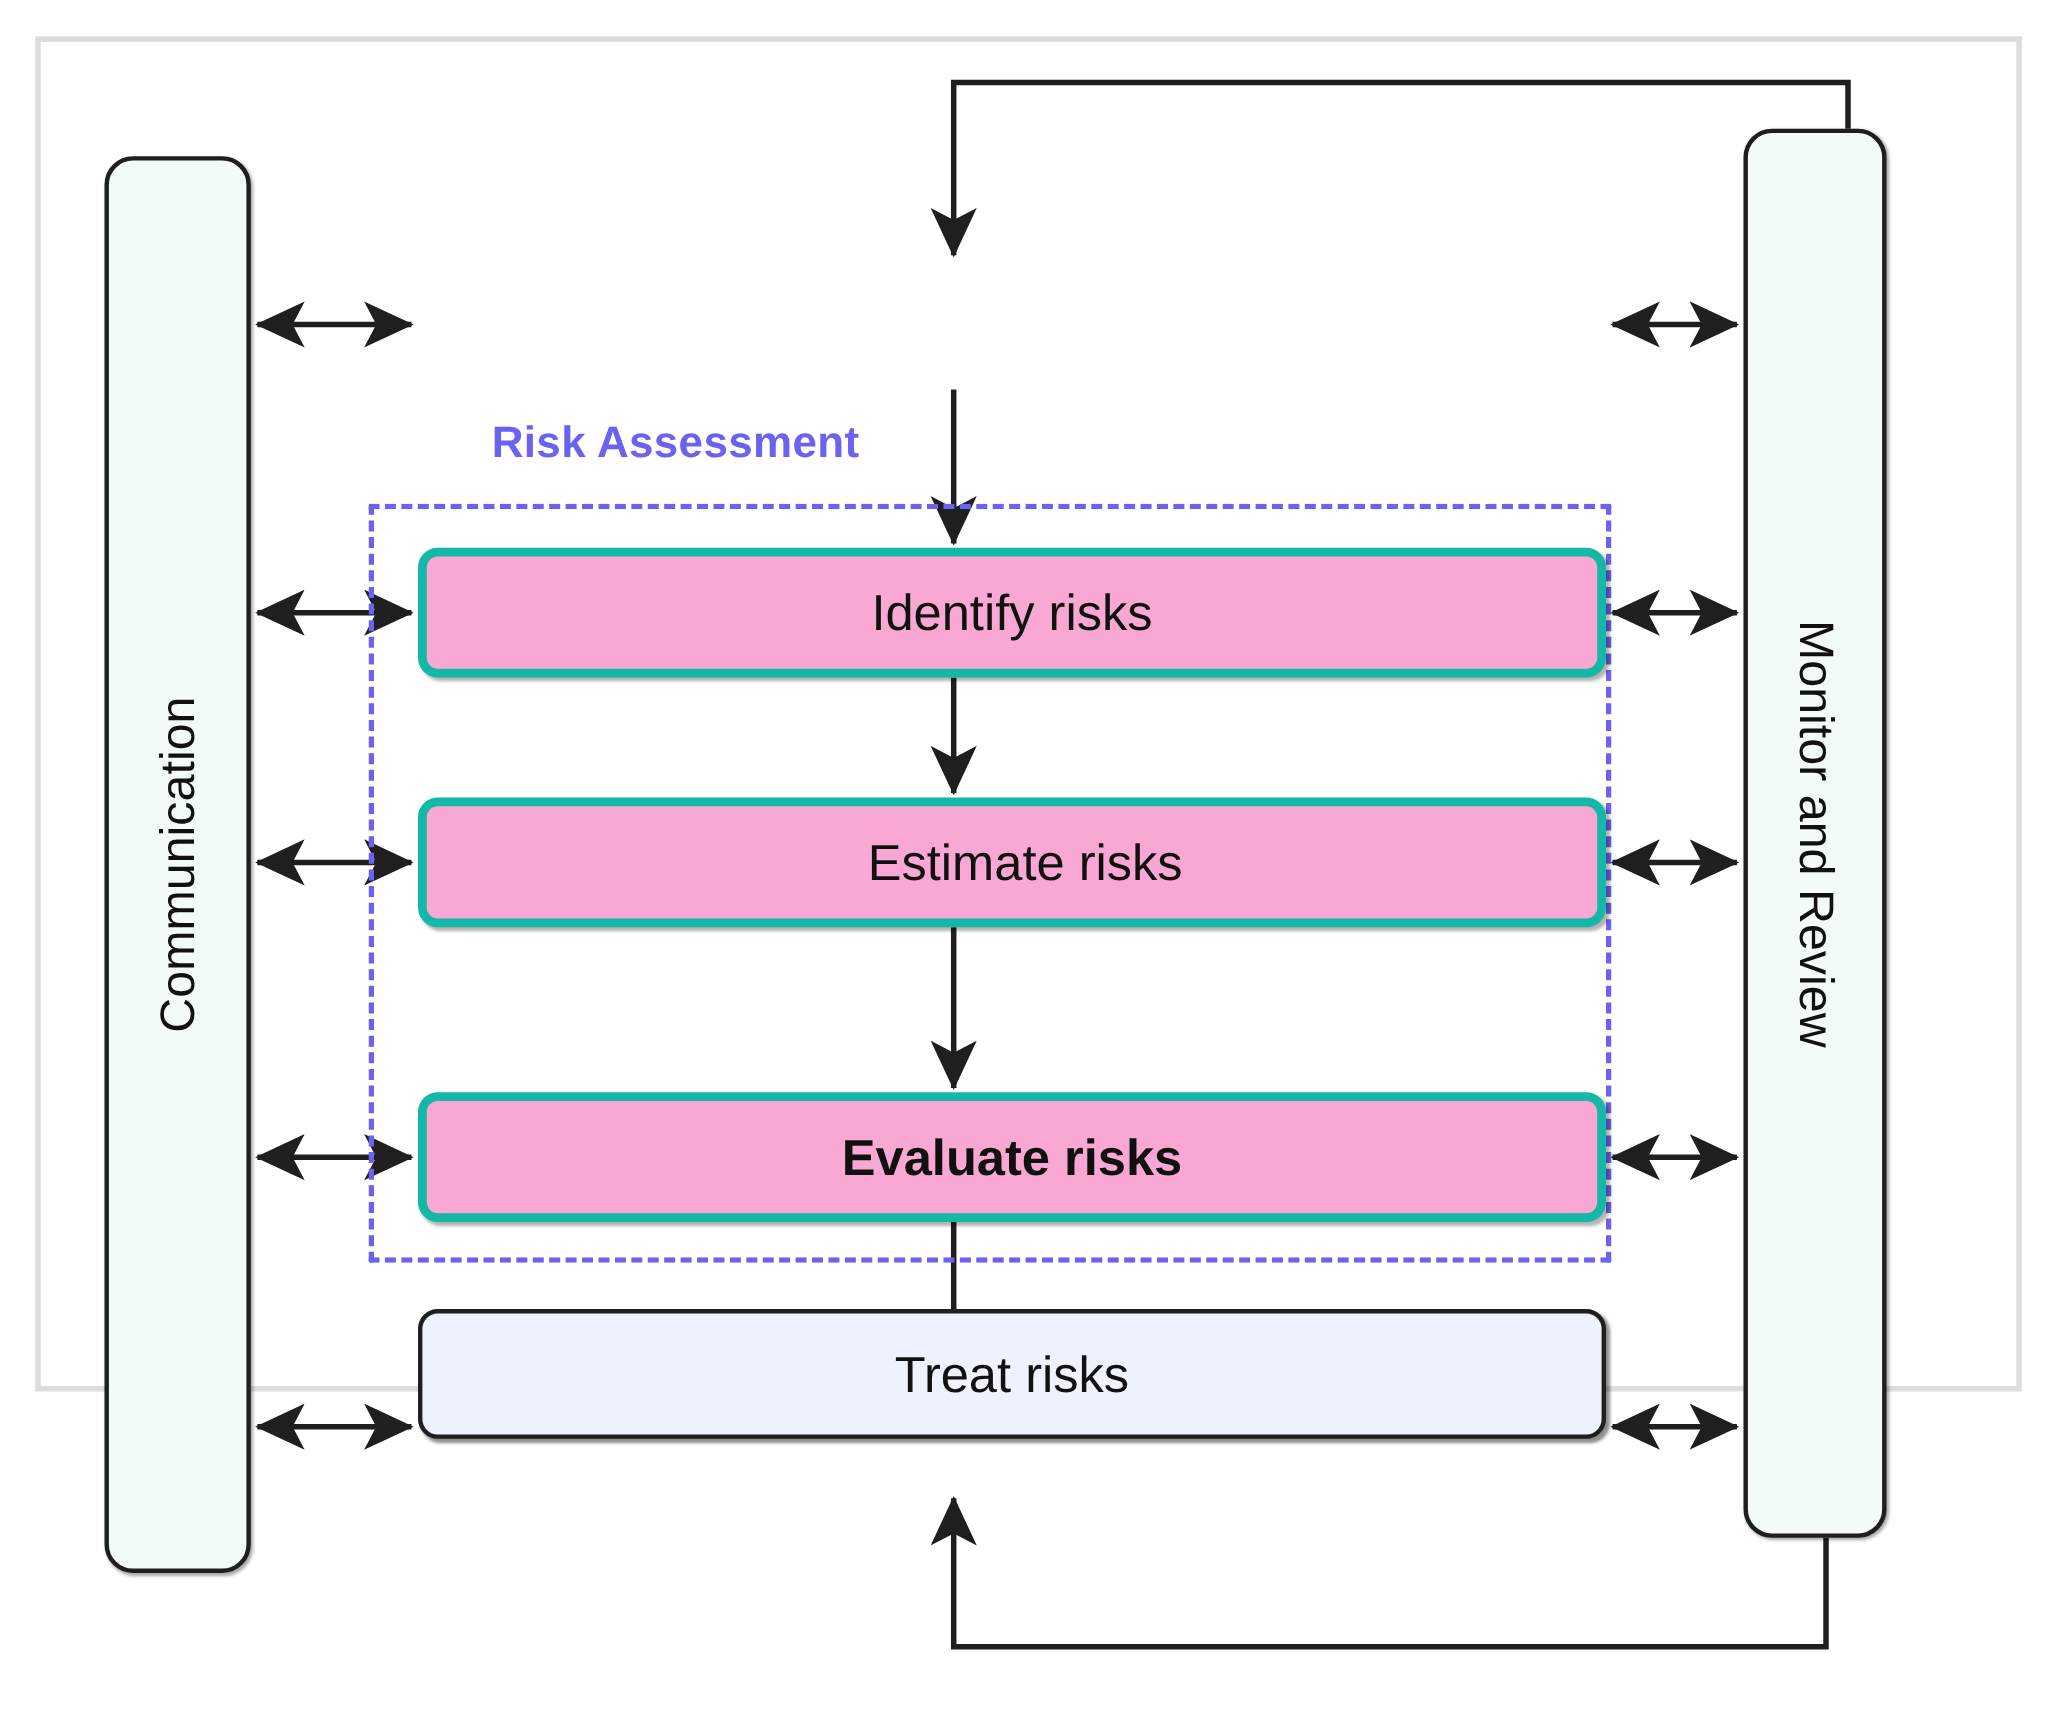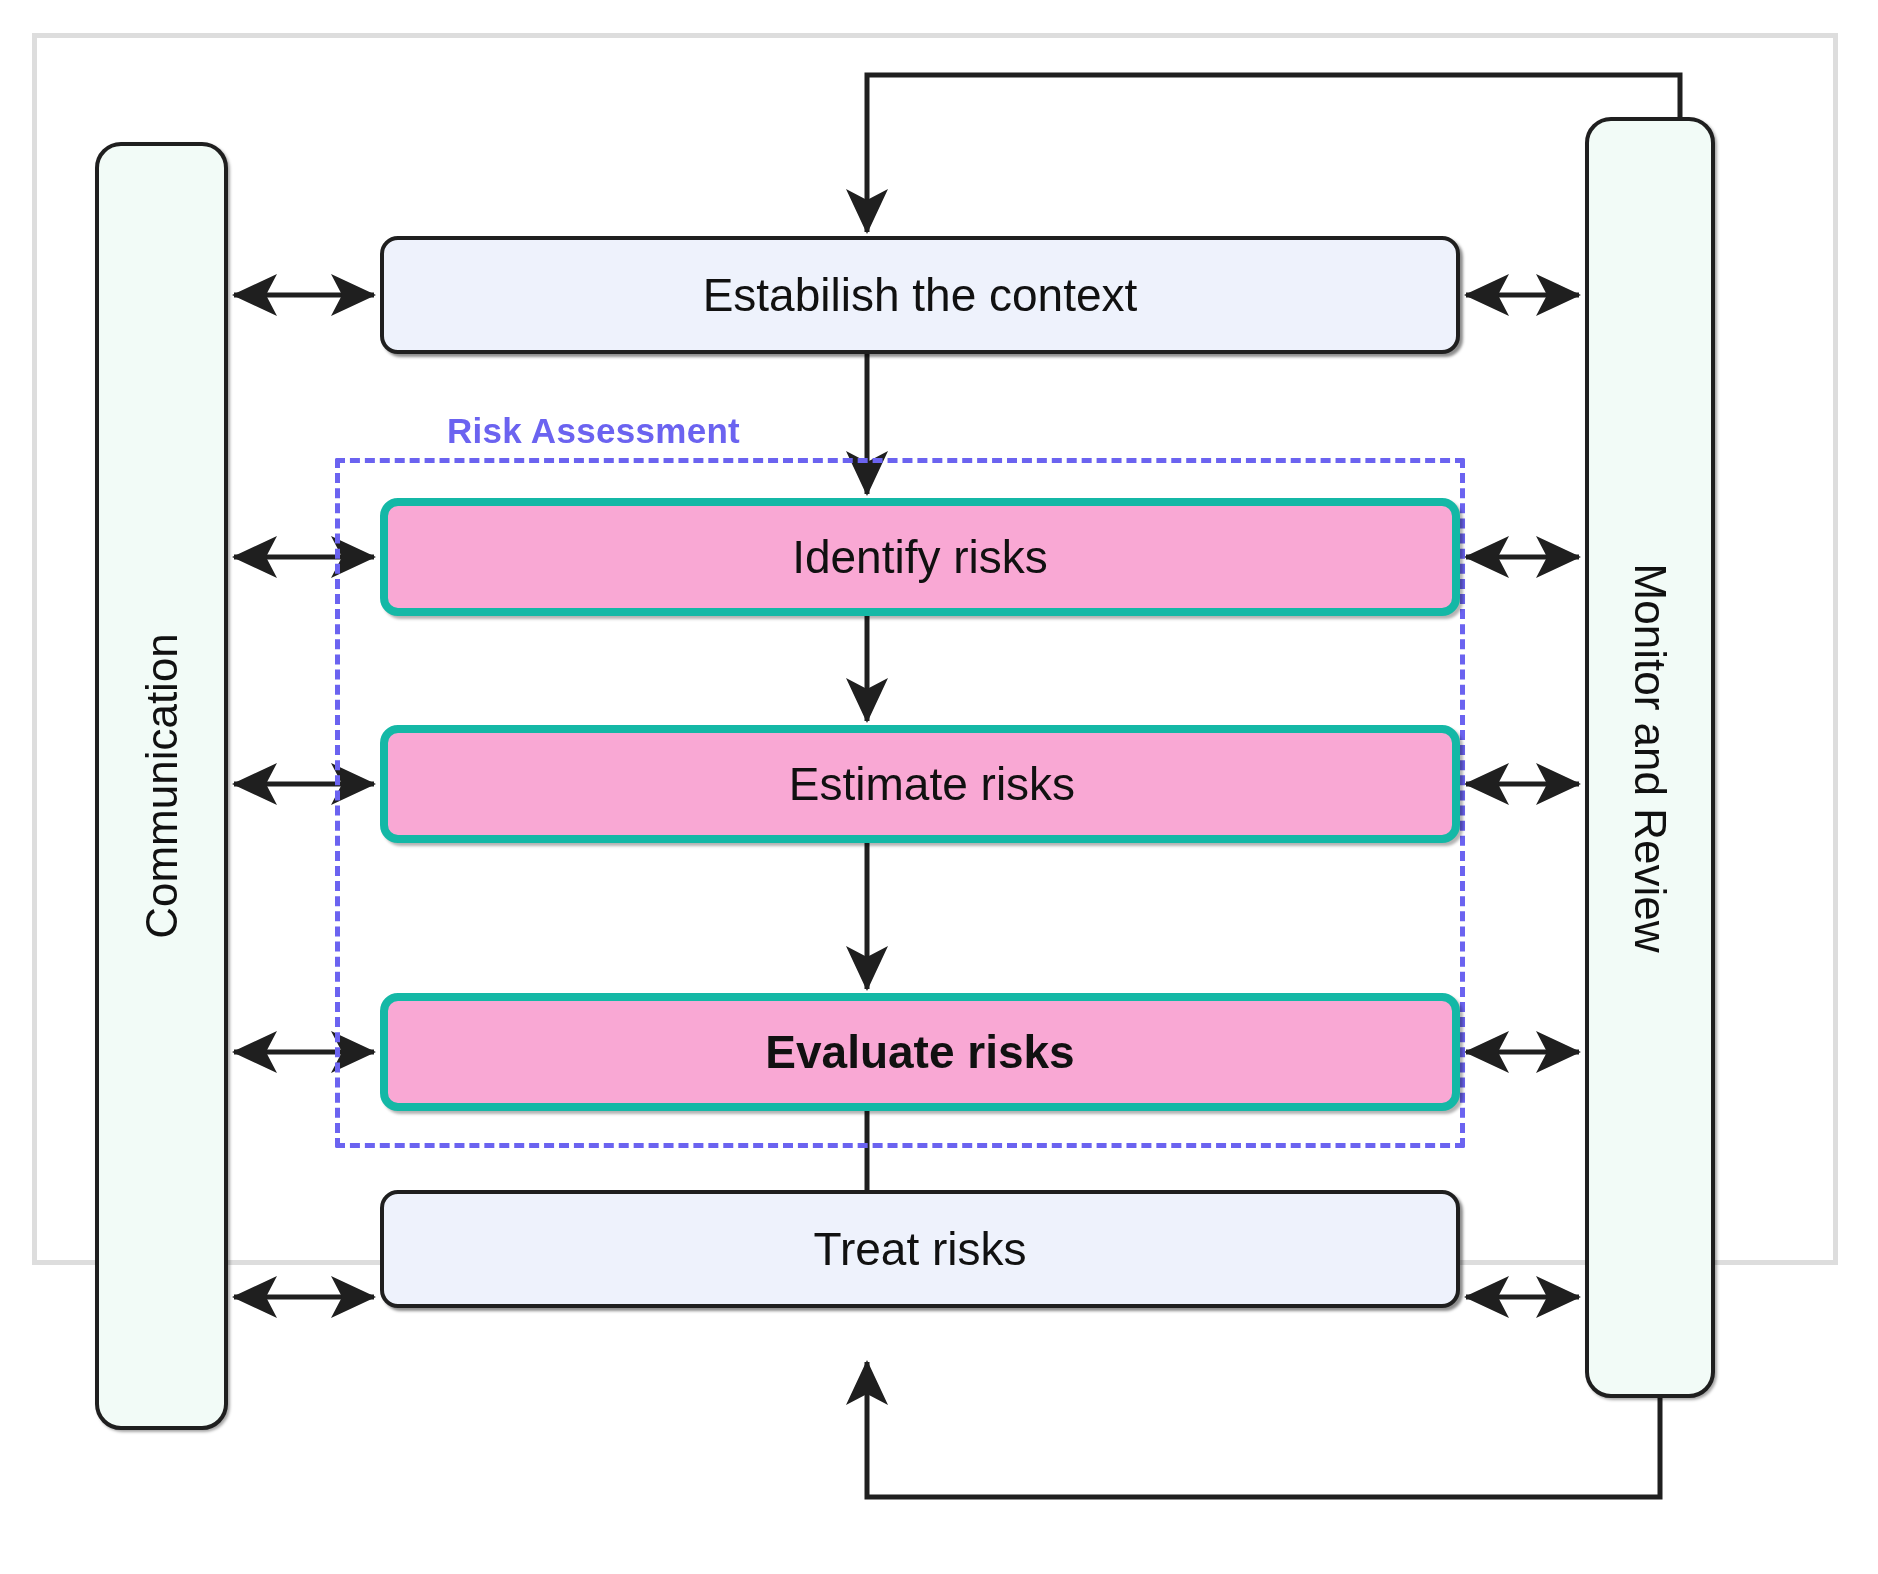--- a/index.html
+++ b/index.html
@@ -111,22 +111,22 @@
     width: 1130px;
     height: 690px;
     border: 5px dashed #6b63f0;
     border-radius: 2px;
     box-sizing: border-box;
     background: transparent;
   }
   #risk-assessment-label {
     position: absolute;
     left: 447px;
-    top: 411px;
-    font-size: 35px;
+    top: 380px;
+    font-size: 40px;
     font-weight: bold;
     color: #6b63f0;
     letter-spacing: 0.3px;
     white-space: nowrap;
   }
 </style>
 </head>
 <body>
 
 <div id="canvas">
@@ -172,23 +172,20 @@
   <div id="risk-assessment-label">Risk Assessment</div>
 
   <div id="panel-communication" class="side-panel">
     <span class="vlabel">Communication</span>
   </div>
 
   <div id="panel-monitor" class="side-panel">
     <span class="vlabel">Monitor and Review</span>
   </div>
 
-  <div id="box-establish" class="proc-box tone-blue">
-    <span>Estabilish the context</span>
-  </div>
 
   <div id="box-identify" class="proc-box tone-gray">
     <span>Identify risks</span>
   </div>
 
   <div id="box-estimate" class="proc-box tone-gray">
     <span>Estimate risks</span>
   </div>
 
   <div id="box-evaluate" class="proc-box tone-gray">

